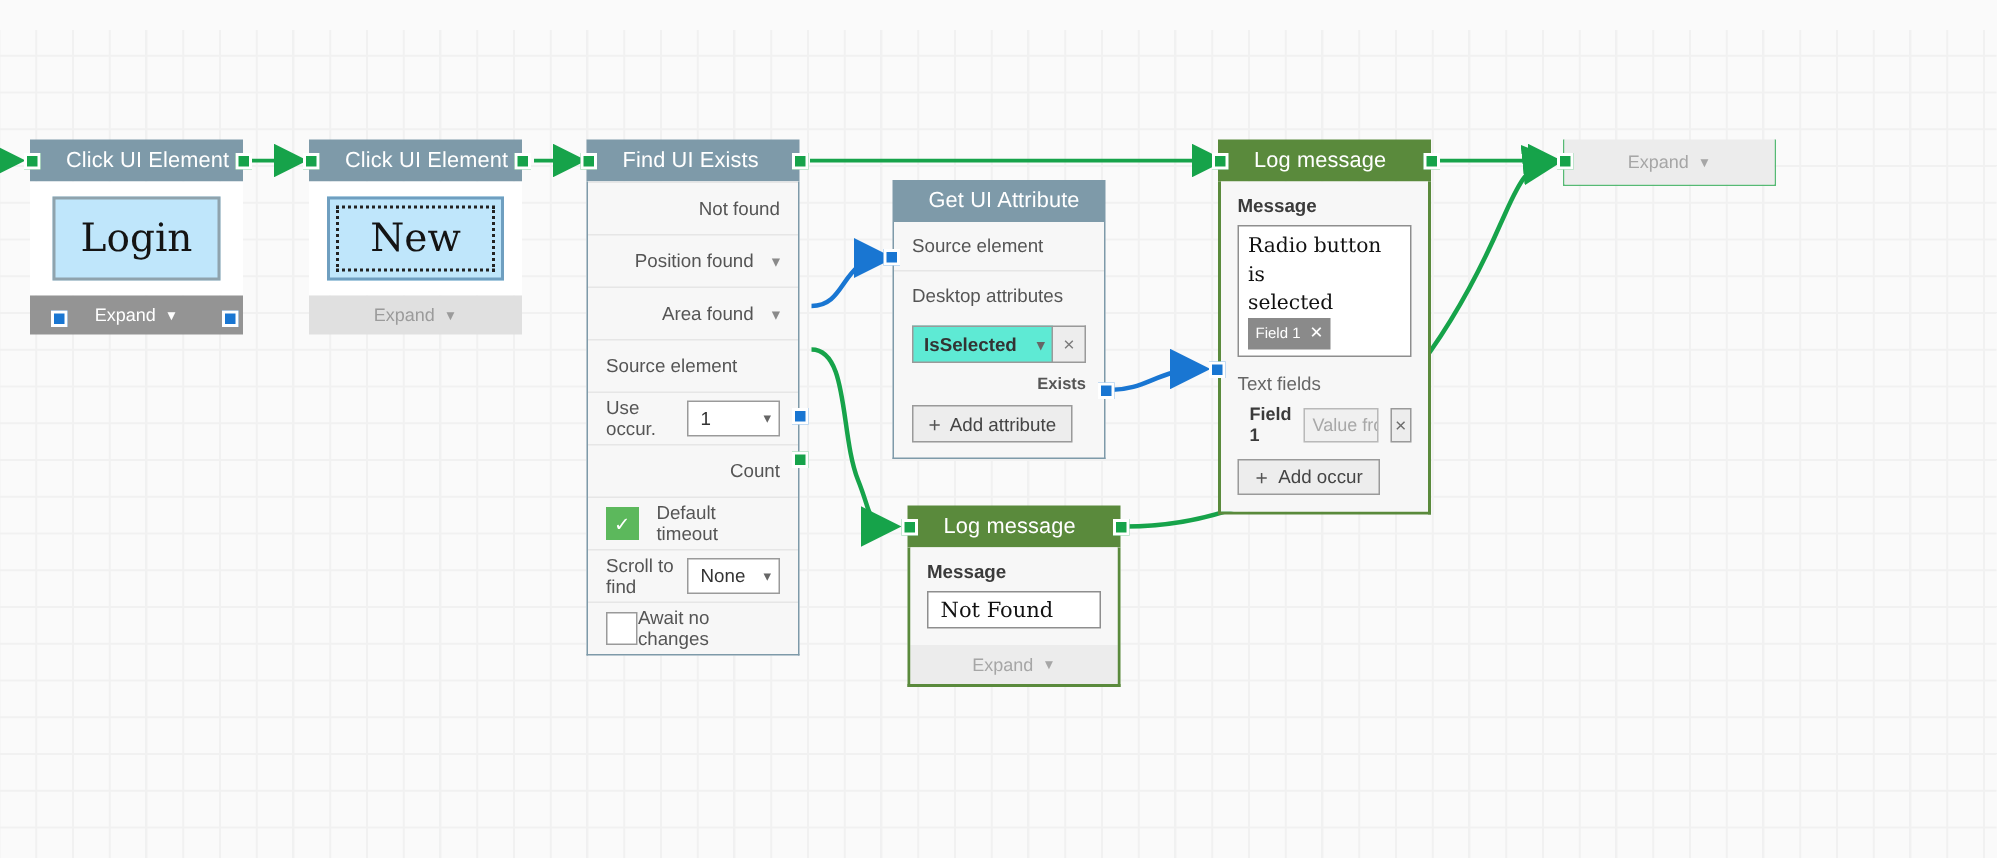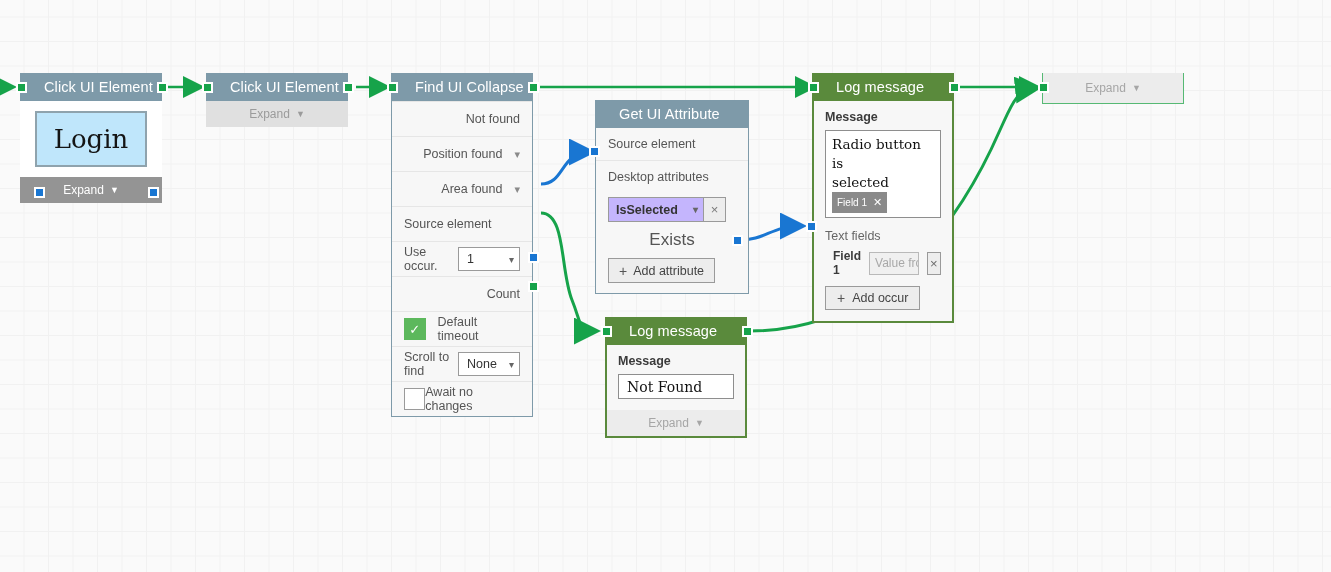--- a/index.html
+++ b/index.html
@@ -12,20 +12,21 @@
   #canvas {
     position: absolute; inset: 0;
     background-color: #fafafa;
     background-image:
       linear-gradient(to right, #f1f1f1 1px, transparent 1px),
       linear-gradient(to bottom, #f1f1f1 1px, transparent 1px),
       linear-gradient(to right, #e4e6e7 1px, transparent 1px),
       linear-gradient(to bottom, #e4e6e7 1px, transparent 1px);
     background-size: 24.5px 24.5px, 24.5px 24.5px, 98px 98px, 98px 98px;
     background-position: -1px -8px, -1px -8px, -1px -8px, -1px -8px;
+    margin-top: 20px;
   }
   svg.wires { position: absolute; left:0; top:0; width:1331px; height:572px; overflow: visible; }
 
   .node { position: absolute; }
   .nd-head {
     height: 28px; display: flex; align-items: center;
     font-size: 14.5px; color: #ffffff; padding-left: 24px;
     letter-spacing: .1px;
   }
   .nd-head.blue  { background: #7e9aa9; }
@@ -101,21 +102,21 @@
     border: 2.5px solid #7aa6e8; display:flex; align-items:center; justify-content:center;
   }
   .radio-inner { width:9px; height:9px; border-radius:50%; background:#3b3b3b; }
   .radio-lbl { font-family:"DejaVu Serif", serif; font-size:19px; color:#111; }
 
   
   .gb-sect { padding: 9px 12px; font-size:12.5px; color:#555; }
   .gb-sep { border-top:1px solid #e6e6e6; }
   .attr-row { display:flex; align-items:center; padding: 4px 12px 8px 12px; }
   .attr-sel {
-    border:1.5px solid #9a9a9a; background:#c4b5fd; height:25px; width:96px;
+    border:1.5px solid #9a9a9a; background:#5eead4; height:25px; width:96px;
     display:flex; align-items:center; justify-content:space-between;
     padding:0 5px 0 7px; font-size:12.5px; font-weight:bold; color:#333;
   }
   .xbtn {
     width:22px; height:25px; border:1.5px solid #9a9a9a; border-left:none;
     background:#ededed; color:#7b7b7b; font-size:13px;
     display:flex; align-items:center; justify-content:center;
   }
   .addbtn {
     border:1.5px solid #9a9a9a; background:#ededed; height:25px;
@@ -211,29 +212,35 @@
       <span style="margin-left:6px;font-size:9px">▼</span>
     </div>
   </div>
 
   <div class="node" style="left:206px; top:73px; width:142px;">
     <div class="nd-head blue">
       <span>Click UI Element</span>
     </div>
     <div class="port g" style="left:-4px; top:9px;"></div>
     <div class="port g" style="left:137px; top:9px;"></div>
+    <div class="screenshot-pane" style="background:#fff;">
+      <div class="btn-img newbtn">
+        <div class="dotted"></div>
+        <span>New</span>
+      </div>
+    </div>
     <div class="expandbar light">
       <span>Expand</span>
       <span style="margin-left:6px;font-size:9px">▼</span>
     </div>
   </div>
 
   <div class="node" style="left:391px; top:73px; width:142px;">
     <div class="nd-head blue">
-      <span>Find UI Collapse</span>
+      <span>Find UI Exists</span>
     </div>
     <div class="port g" style="left:-4px; top:9px;"></div>
     <div class="port g" style="left:137px; top:9px;"></div>
 
     <div class="nd-body bordered">
 
       <div class="row r-right">
         <span>Not found</span>
       </div>
       <div class="row r-right">
@@ -271,41 +278,41 @@
       <div class="row r-left" style="">
         <span class="cbx"></span>
         <span>Await no changes</span>
       </div>
     </div>
 
     <div class="port b" style="left:137px; top:179px;"></div>
     <div class="port g" style="left:137px; top:208px;"></div>
   </div>
 
-  <div class="node" style="left:595px; top:100px; width:154px;">
+  <div class="node" style="left:595px; top:100px; width:142px;">
     <div class="nd-head blue">
       <span>Get UI Attribute</span>
     </div>
     <div class="nd-body bordered">
       <div class="gb-sect">
         <span>Source element</span>
       </div>
       <div class="gb-sect gb-sep">
         <span>Desktop attributes</span>
       </div>
       <div class="attr-row">
         <span class="attr-sel">
           <span>IsSelected</span>
           <span style="font-size:10px;color:#666">▾</span>
         </span>
         <span class="xbtn">
           <span>×</span>
         </span>
       </div>
-      <div style="text-align:center; padding: 0 12px 6px 12px; font-size:17px; color:#555;">
+      <div style="text-align:right; padding: 0 12px 6px 12px; font-size:11px; color:#555;font-weight:bold;">
         <span>Exists</span>
       </div>
       <div>
         <span class="addbtn">
           <span class="plus">+</span>
           <span>Add attribute</span>
         </span>
       </div>
     </div>
     <div class="port b" style="left:-6px; top:46px;"></div>

